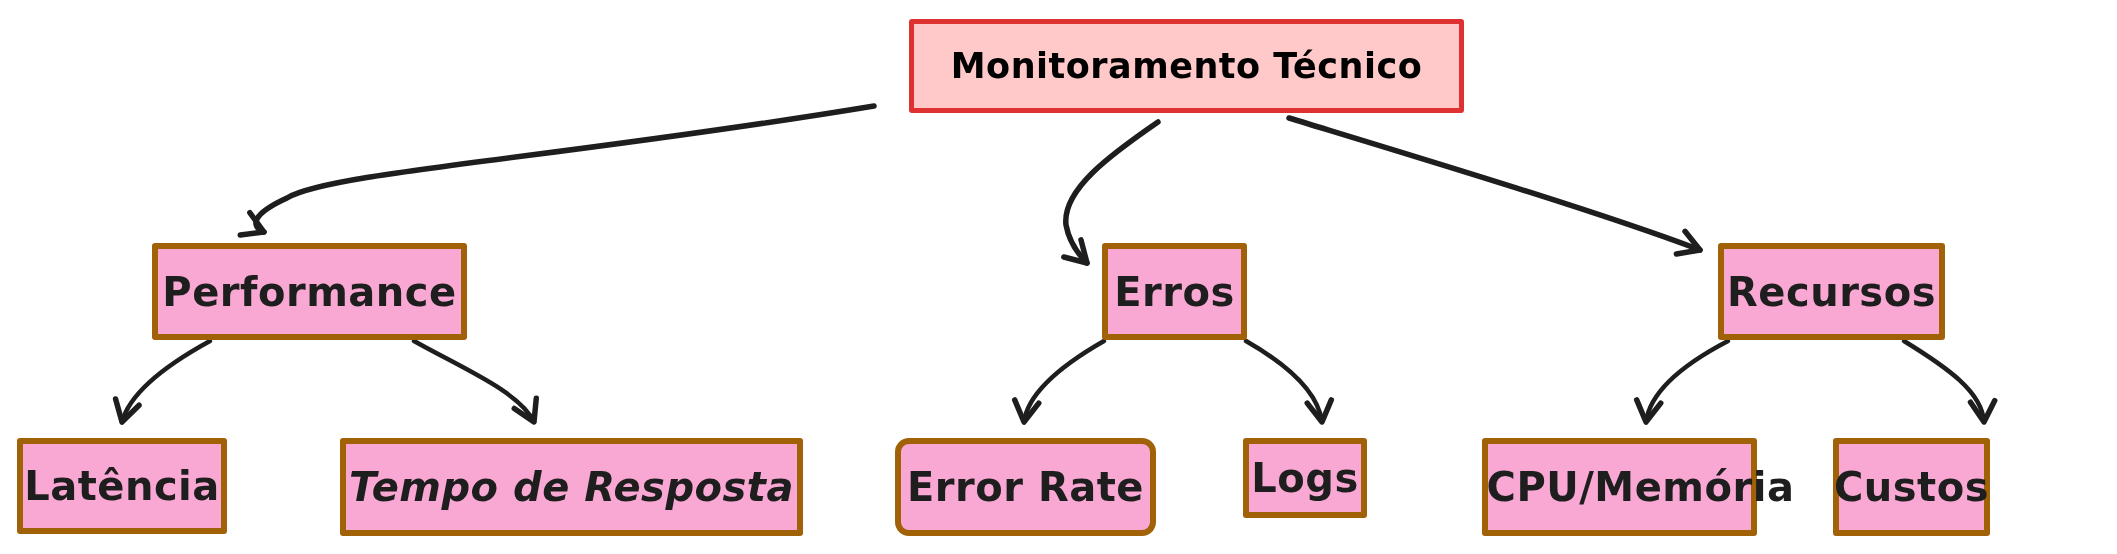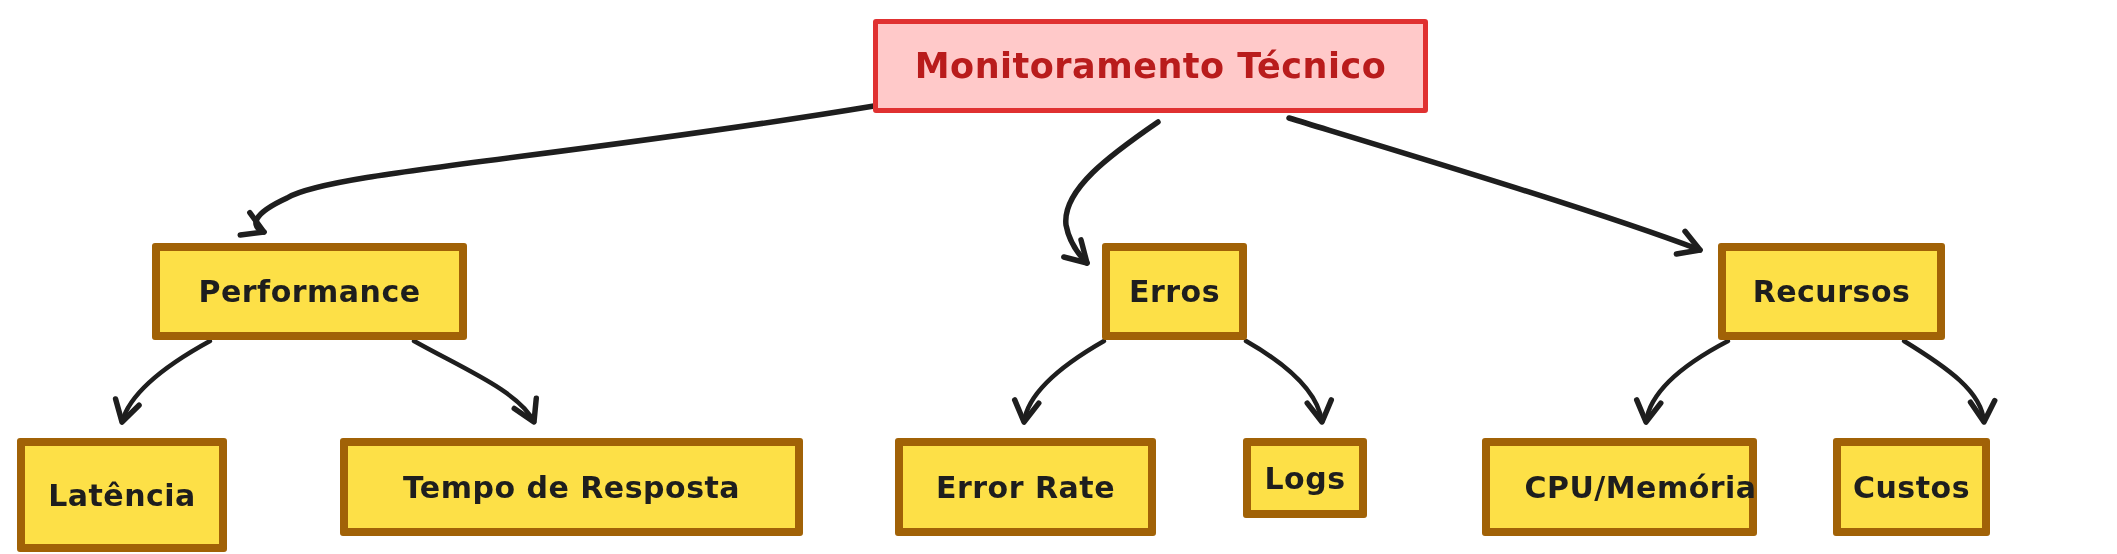--- a/index.html
+++ b/index.html
@@ -29,43 +29,44 @@
     stroke-linecap: round;
   }
   .edges-svg path.edge-root { stroke-width: 5.5; }
   .edges-svg path.edge-child { stroke-width: 4.5; }
   .node {
     position: absolute;
     box-sizing: border-box;
     display: flex;
     align-items: center;
     justify-content: center;
-    background: #fde047;
-    border: 8px solid #a16207;
+    background: #f9a8d4;
+    border: 6px solid #a16207;
     border-radius: 3px;
     color: #1e1e1e;
-    font-size: 30px;
+    font-size: 40px;
     font-weight: 600;
     letter-spacing: 0.5px;
     white-space: nowrap;
   }
   .node-root {
     border: 5px solid #e03131;
     background: #ffc9c9;
-    color: #b91c1c;
+    color: #000000;
     font-size: 35px;
+    margin-left: 36px;
   }
   
   #node-root        { left: 873px;  top: 19px;  width: 555px; height: 94px; }
   #node-performance { left: 152px;  top: 243px; width: 315px; height: 97px; }
   #node-erros       { left: 1102px; top: 243px; width: 145px; height: 97px; align-items: center; }
   #node-recursos    { left: 1718px; top: 243px; width: 227px; height: 97px; text-align: center; }
-  #node-latencia    { left: 17px;   top: 438px; width: 210px; height: 114px; }
-  #node-tempo       { left: 340px;  top: 438px; width: 463px; height: 98px; }
-  #node-error-rate  { left: 895px;  top: 438px; width: 261px; height: 98px; }
+  #node-latencia    { left: 17px;   top: 438px; width: 210px; height: 96px; }
+  #node-tempo       { left: 340px;  top: 438px; width: 463px; height: 98px; font-style: italic; }
+  #node-error-rate  { left: 895px;  top: 438px; width: 261px; height: 98px; border-radius: 14px; }
   #node-logs        { left: 1243px; top: 438px; width: 124px; height: 80px; }
   #node-cpu         { left: 1482px; top: 438px; width: 275px; height: 98px; padding-left: 42px; }
   #node-custos      { left: 1833px; top: 438px; width: 157px; height: 98px; }
 </style>
 </head>
 <body>
 
 <div class="canvas">
 
   <svg class="edges-svg" viewBox="0 0 2117 554" xmlns="http://www.w3.org/2000/svg">

